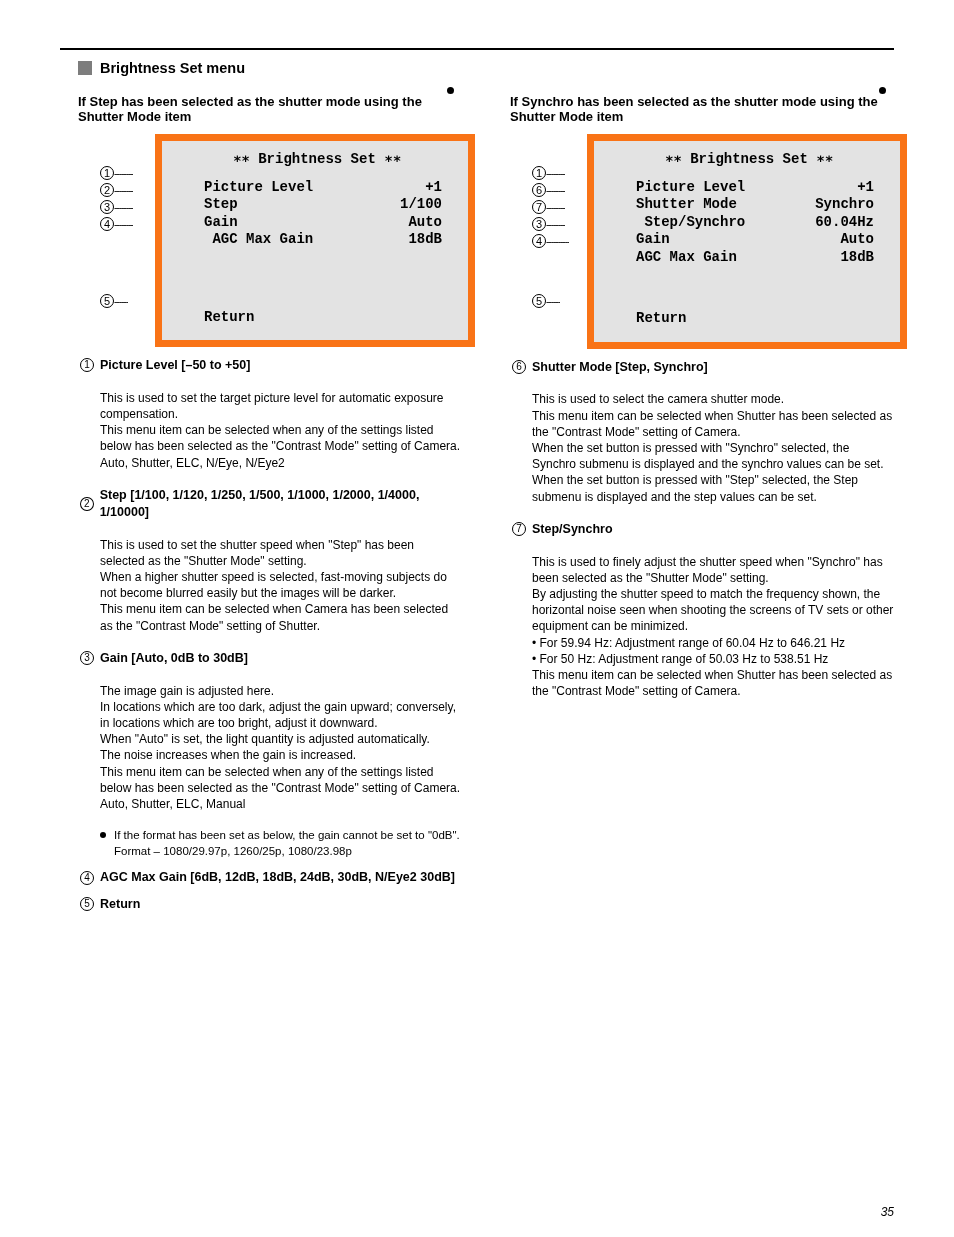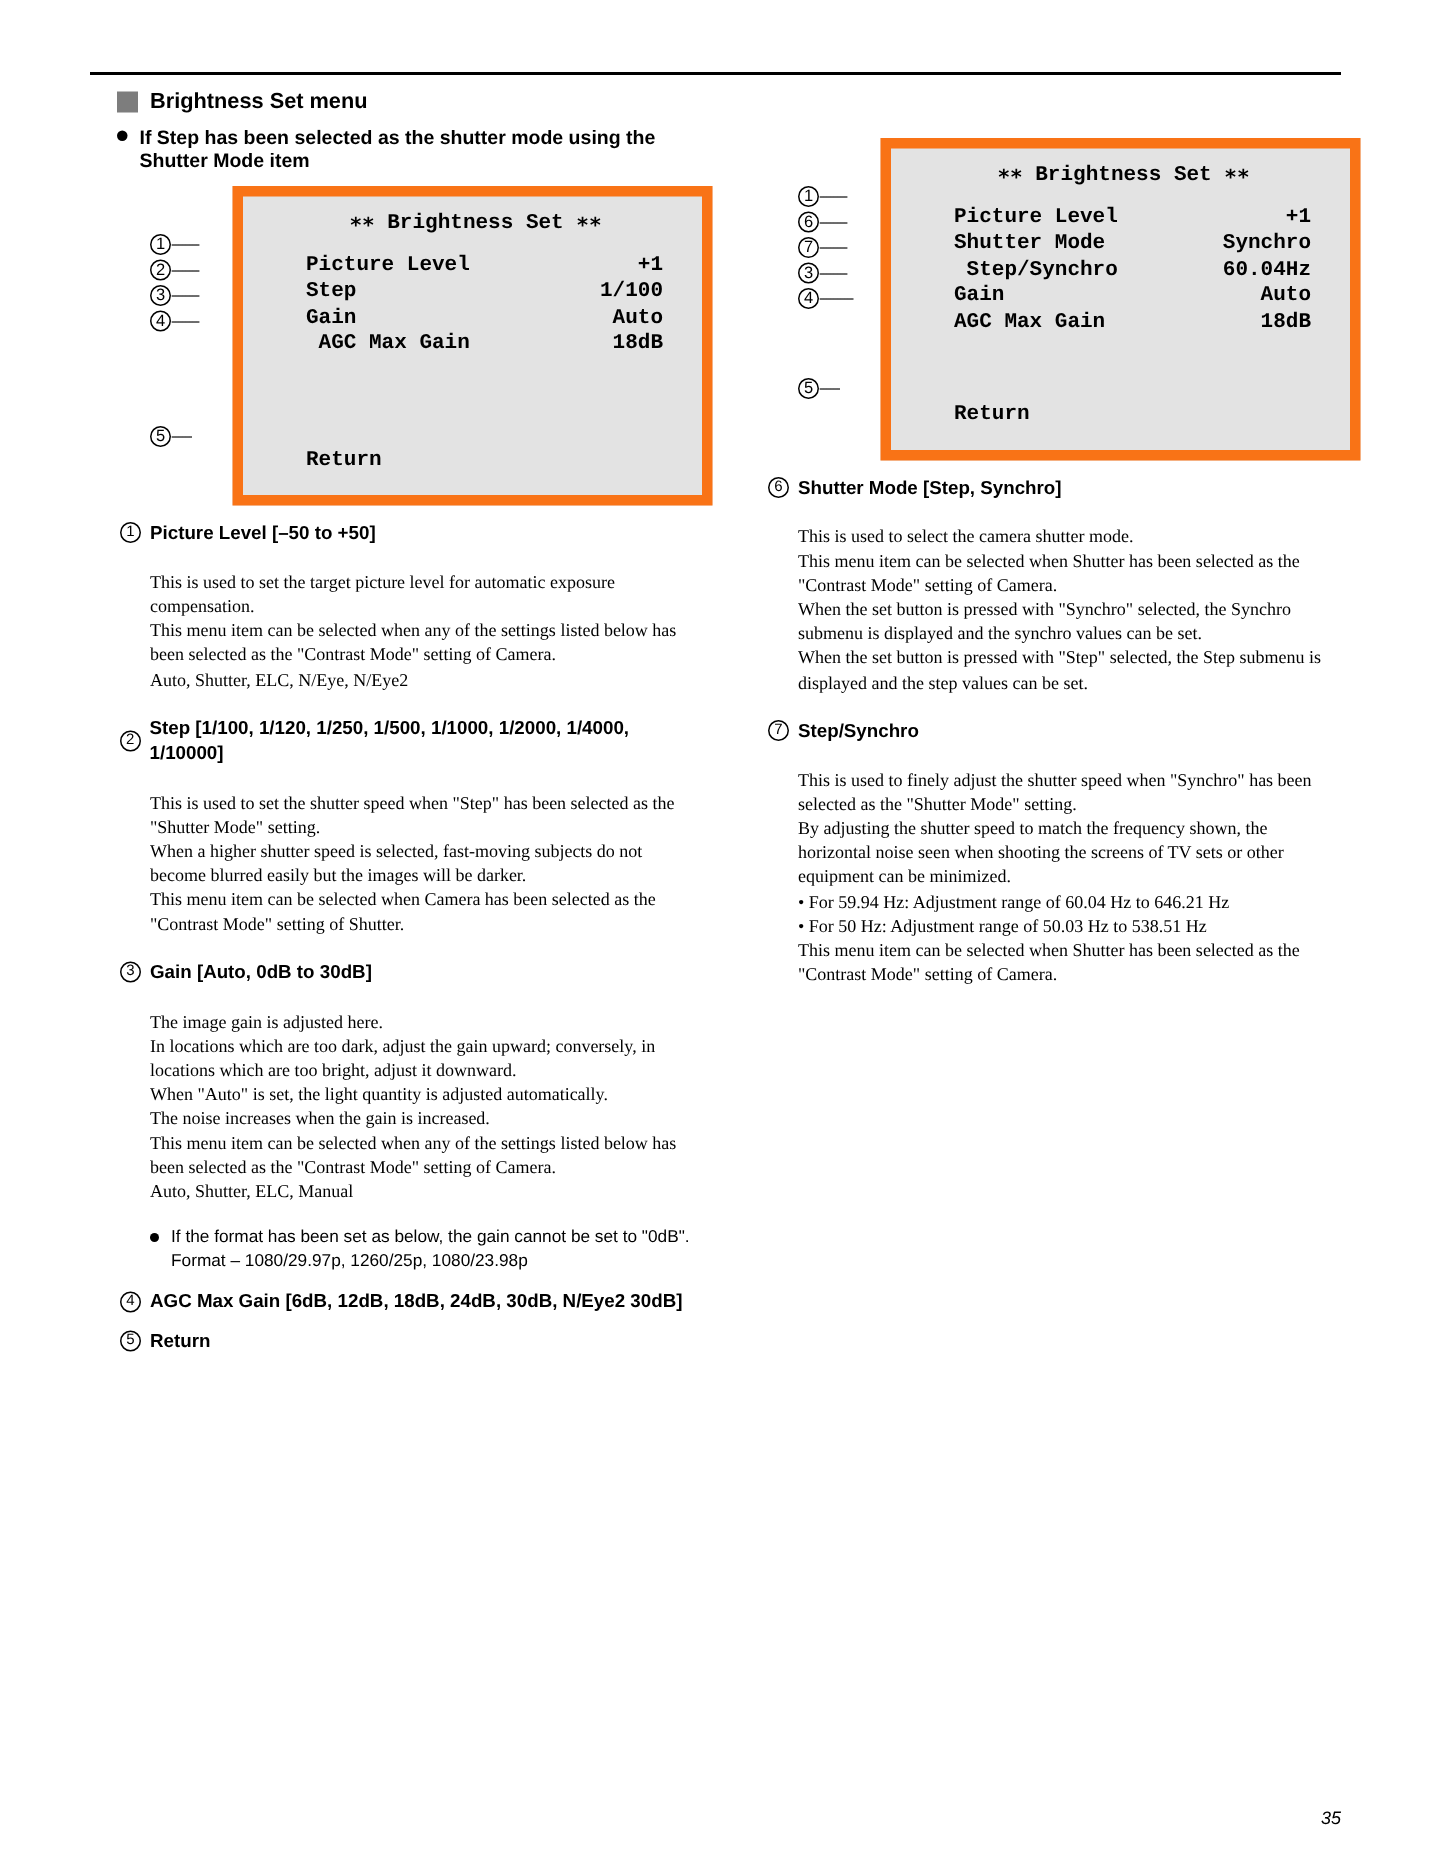--- a/index.html
+++ b/index.html
@@ -35,24 +35,25 @@
   .columns {
     display: flex;
     gap: 30px;
   }
   .col {
     flex: 1 1 0;
     min-width: 0;
   }
   .bullet-heading {
     display: flex;
-    align-items: flex-start;
+    align-items: flex-end;
     font-size: 13px;
     font-weight: bold;
     margin: 2px 0 4px 18px;
+    flex-direction: column;
   }
   .bullet-heading .dot {
     width: 7px;
     height: 7px;
     background: #000;
     border-radius: 50%;
     margin-top: 3px;
     margin-right: 8px;
     flex: 0 0 auto;
   }
@@ -133,21 +134,21 @@
     font-weight: bold;
     display: flex;
     align-items: center;
     margin-bottom: 2px;
     font-size: 12.5px;
   }
   .item .head .circled { margin-right: 6px; }
   .item .body {
     margin-left: 20px;
   }
-  .item .body .line { margin: 16px 0; font-family: Liberation Serif, serif; }
+  .item .body .line { margin: 16px 0; }
   .subbullet {
     display: flex;
     margin: 4px 0 0 20px;
     font-size: 11.5px;
   }
   .subbullet .sdot {
     width: 6px;
     height: 6px;
     background: #000;
     border-radius: 50%;
@@ -303,20 +304,24 @@
       <div class="head">
               <span class="circled">5</span>
         <span>Return</span>
             </div>
     </div>
 
   </div>
 
   <div class="col">
 
+    <div class="bullet-heading">
+      <span class="dot"></span>
+      <span>If Synchro has been selected as the shutter mode using the Shutter Mode item</span>
+    </div>
 
     <div class="osd-wrap">
       <div class="osd">
         <div class="title">∗∗ Brightness Set ∗∗</div>
         <div class="osd-row">
           <span class="label">Picture Level</span>
           <span>+1</span>
         </div>
         <div class="osd-row">
           <span class="label">Shutter Mode</span>

